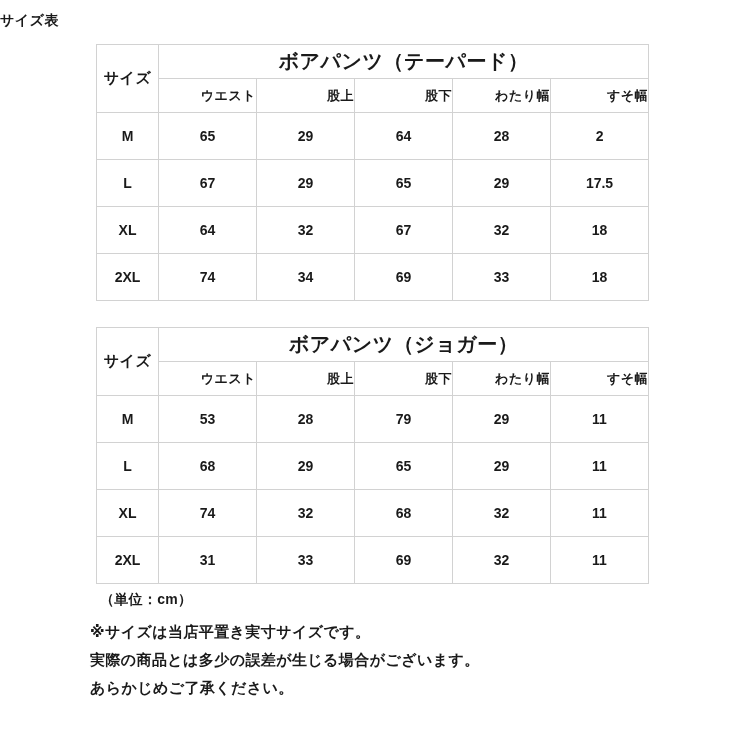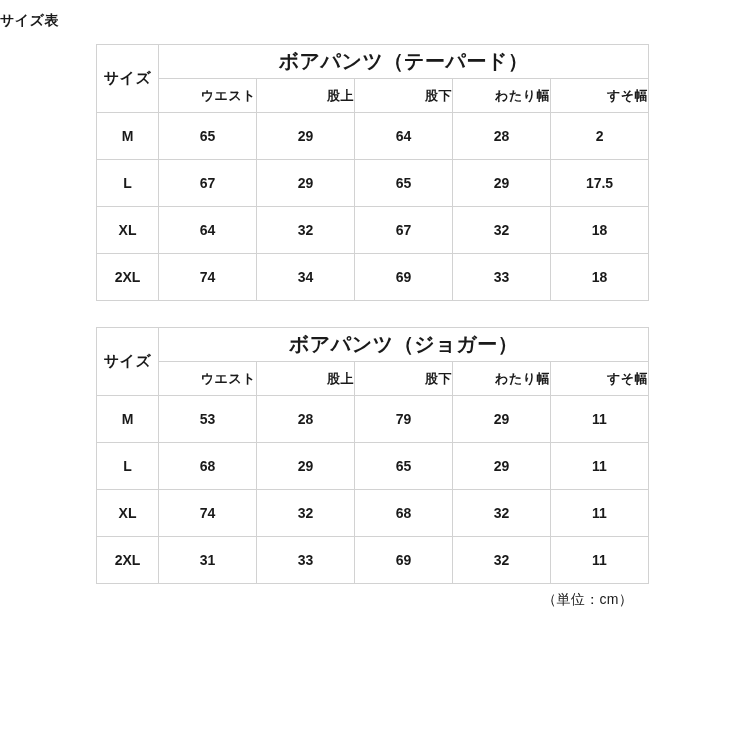--- a/index.html
+++ b/index.html
@@ -83,26 +83,26 @@
     height: 46px;
     font-size: 14px;
   }
   .size-table td.size-cell {
     font-size: 14px;
   }
 
   
   .unit-note {
     position: absolute;
-    left: 81px;
+    left: 100px;
     top: 590px;
     width: 552px;
-    text-align: right;
-    font-size: 14px;
-    font-weight: normal;
+    text-align: left;
+    font-size: 14px;
+    font-weight: bold;
     letter-spacing: 0.3px;
     line-height: 19px;
   }
 
   
   .notes {
     position: absolute;
     left: 90px;
     top: 618px;
     width: 600px;
@@ -234,14 +234,19 @@
         <td>33</td>
         <td>69</td>
         <td>32</td>
         <td>11</td>
       </tr>
     </tbody>
   </table>
 
   <div class="unit-note">（単位：cm）</div>
 
+  <div class="notes">
+    <div class="note-line">※サイズは当店平置き実寸サイズです。</div>
+    <div class="note-line">実際の商品とは多少の誤差が生じる場合がございます。</div>
+    <div class="note-line">あらかじめご了承ください。</div>
+  </div>
 
 </div>
 
 </body></html>

